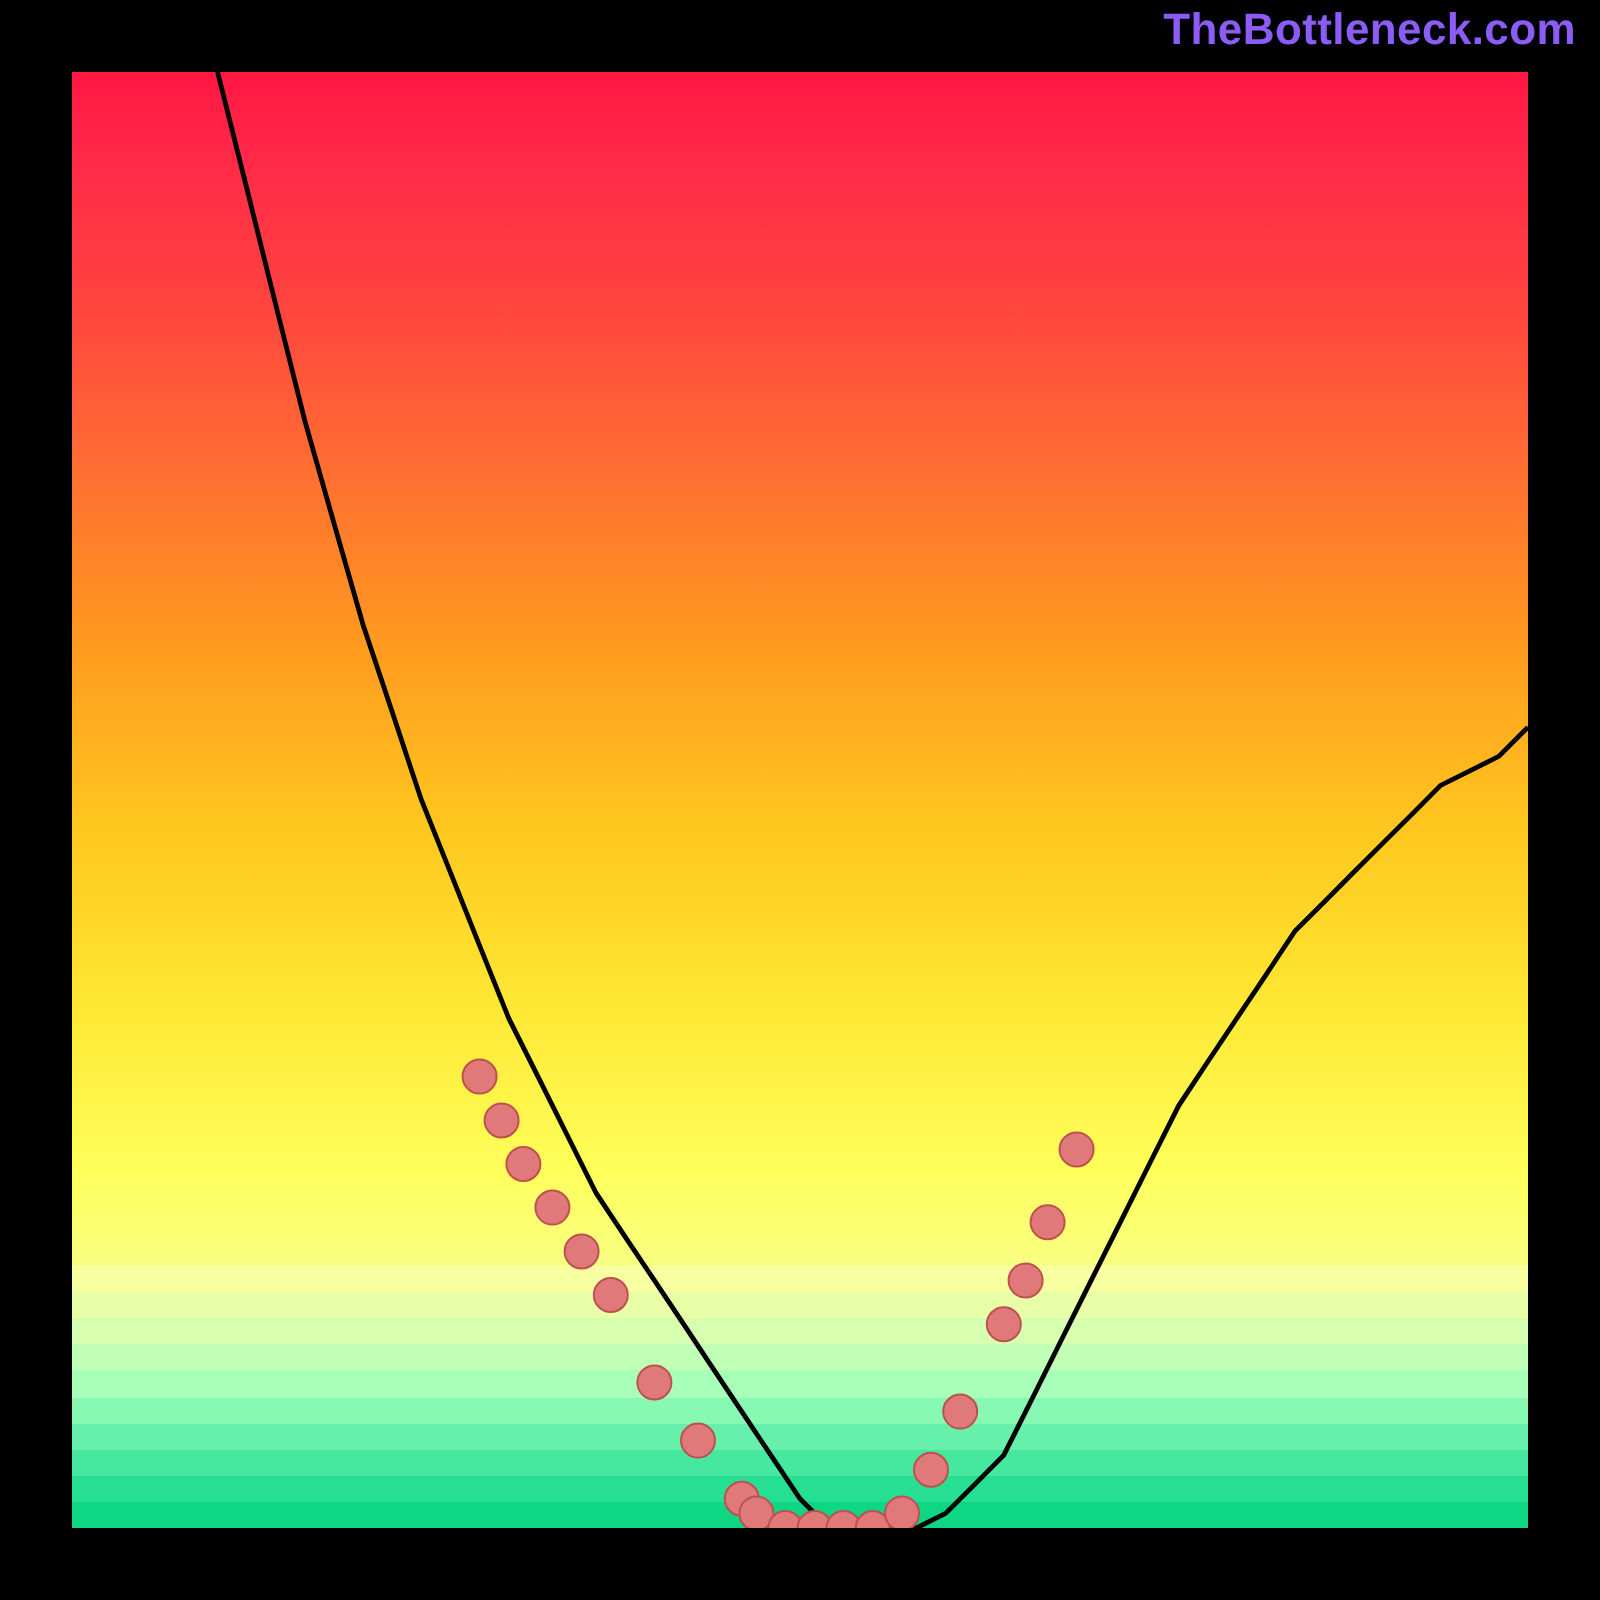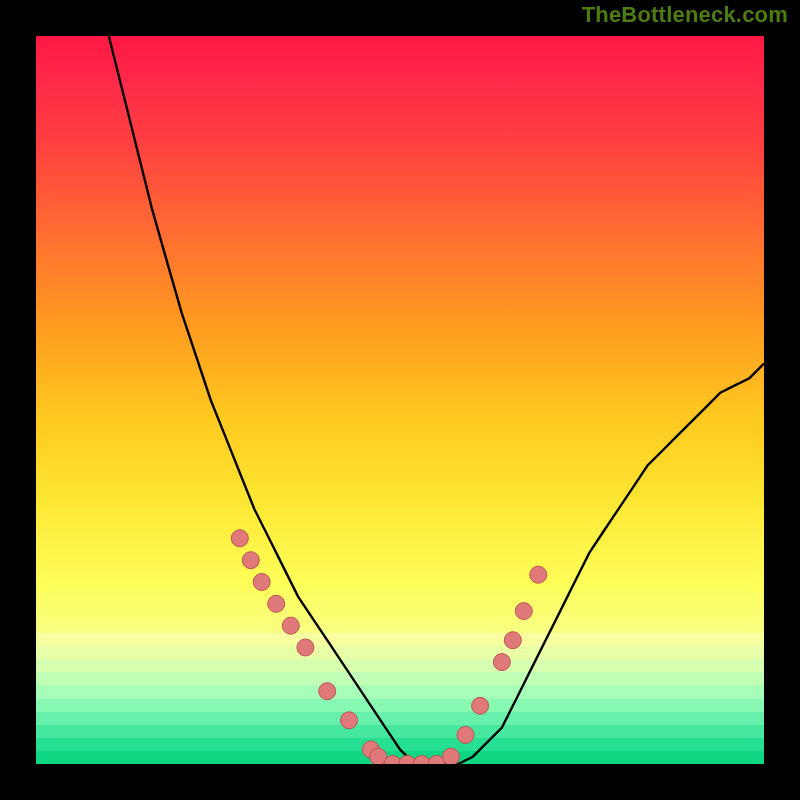--- a/index.html
+++ b/index.html
@@ -58,21 +58,21 @@
   .svg-layer {
     position: absolute;
     inset: 0;
     width: 100%;
     height: 100%;
   }
   .watermark {
     position: absolute;
     top: 2px;
     right: 12px;
-    color: #4d7c0f;
+    color: #8b5cf6;
     font-size: 22px;
     font-weight: 600;
     letter-spacing: 0.2px;
     font-family: Arial, Helvetica, sans-serif;
   }
 </style>
 </head>
 <body>
 
 <div class="stage">

